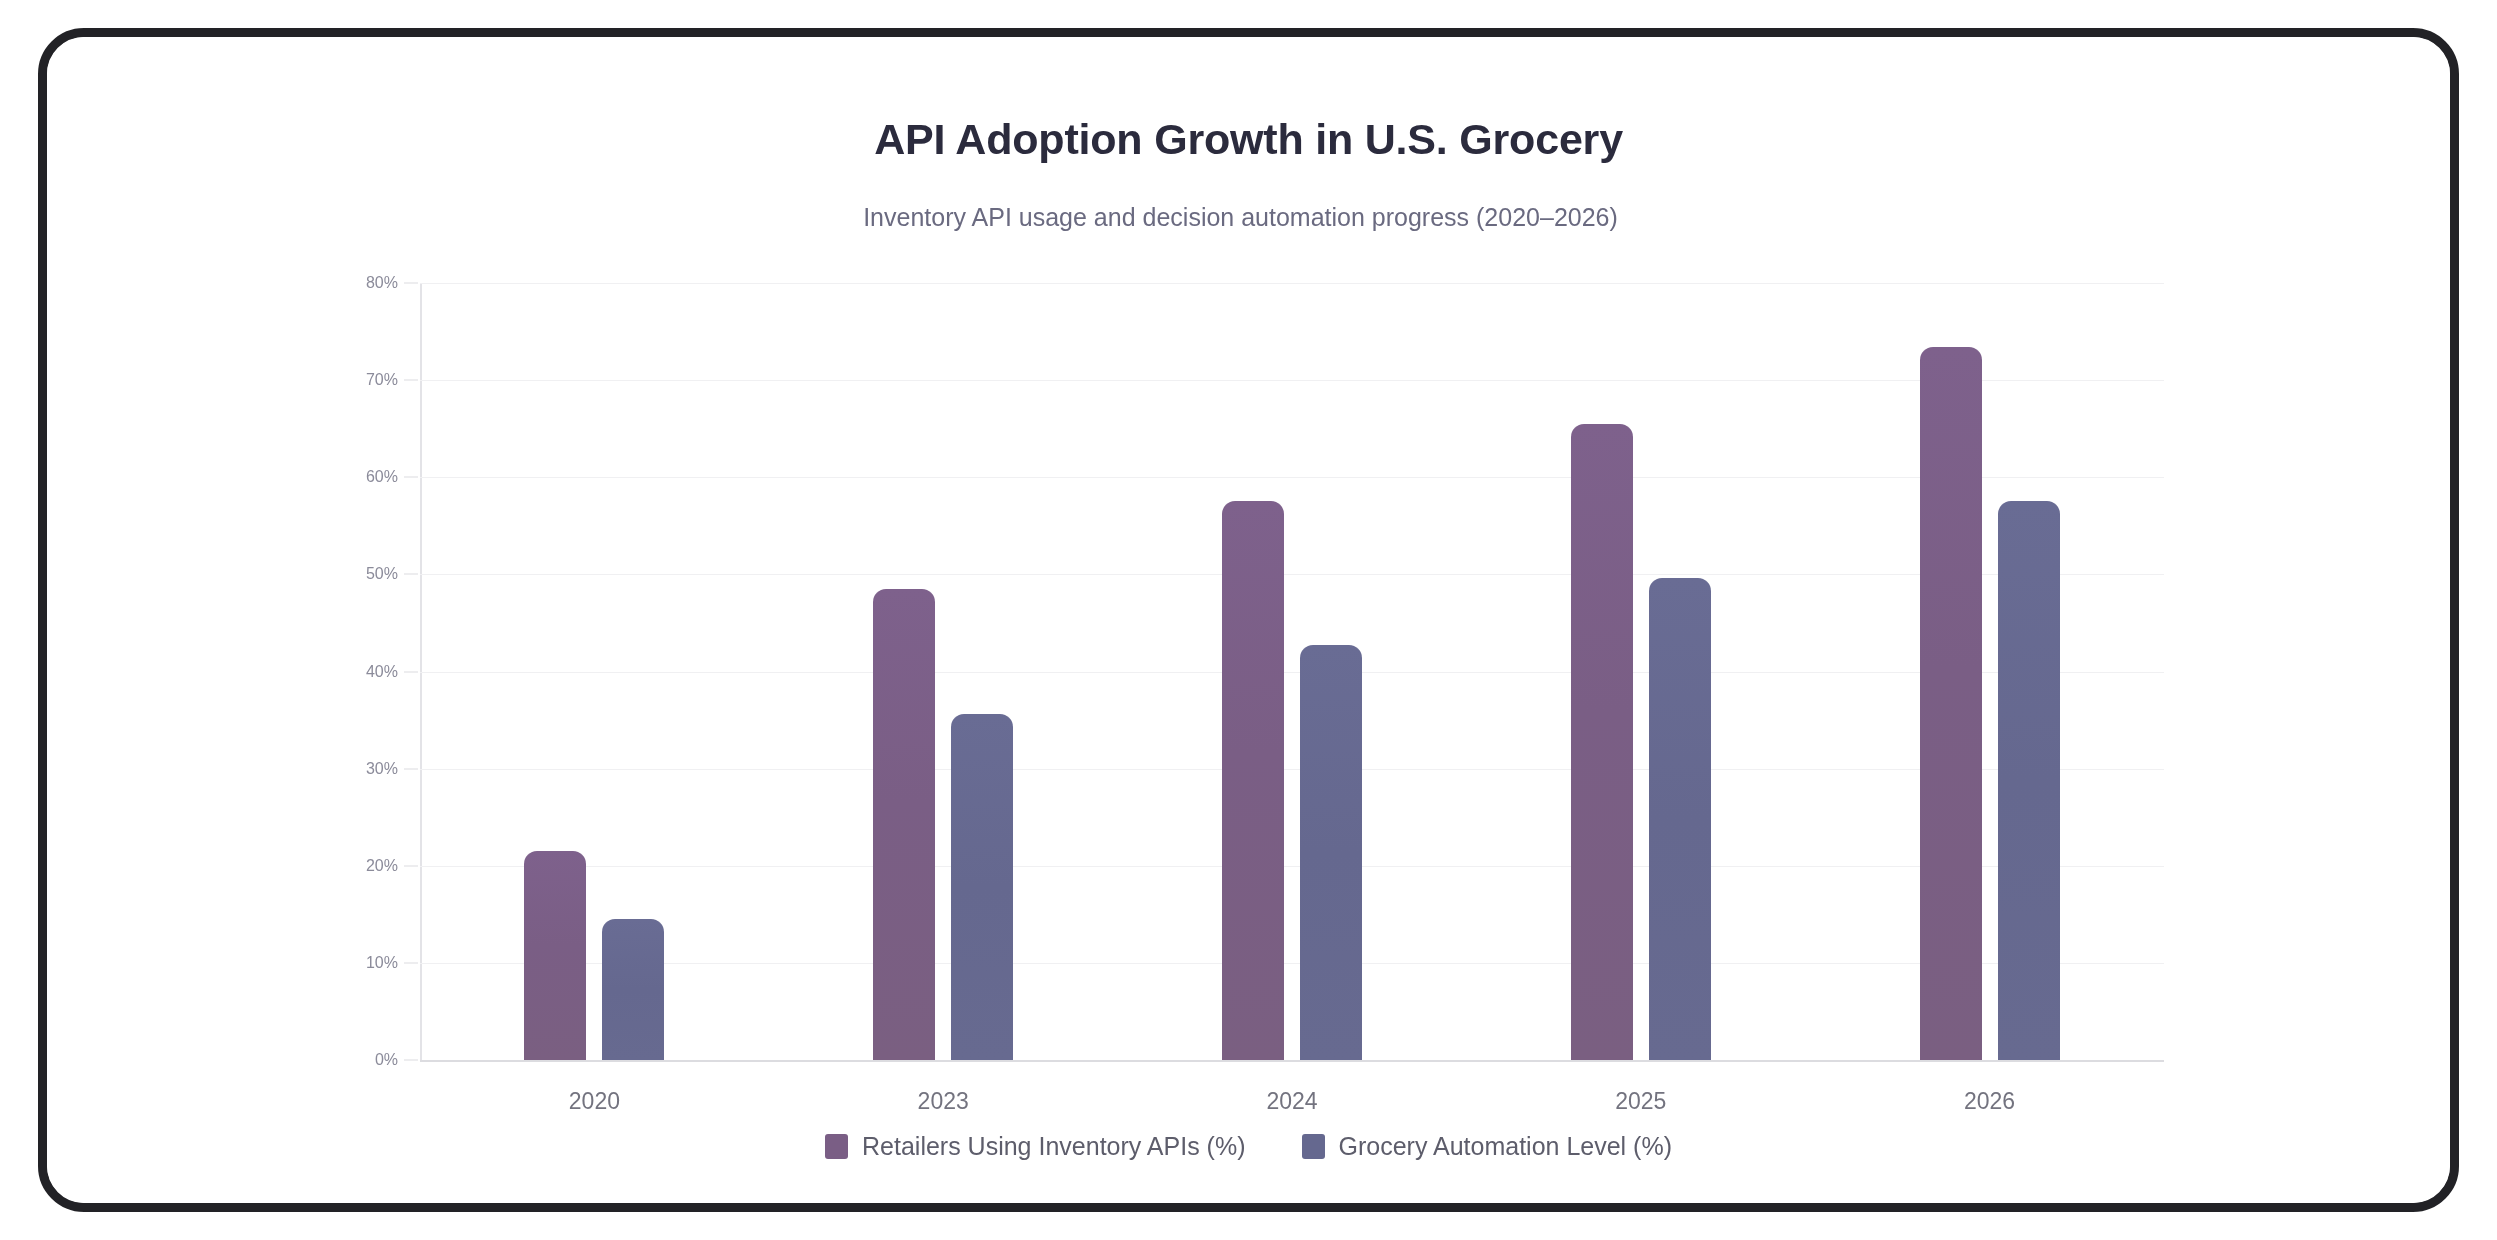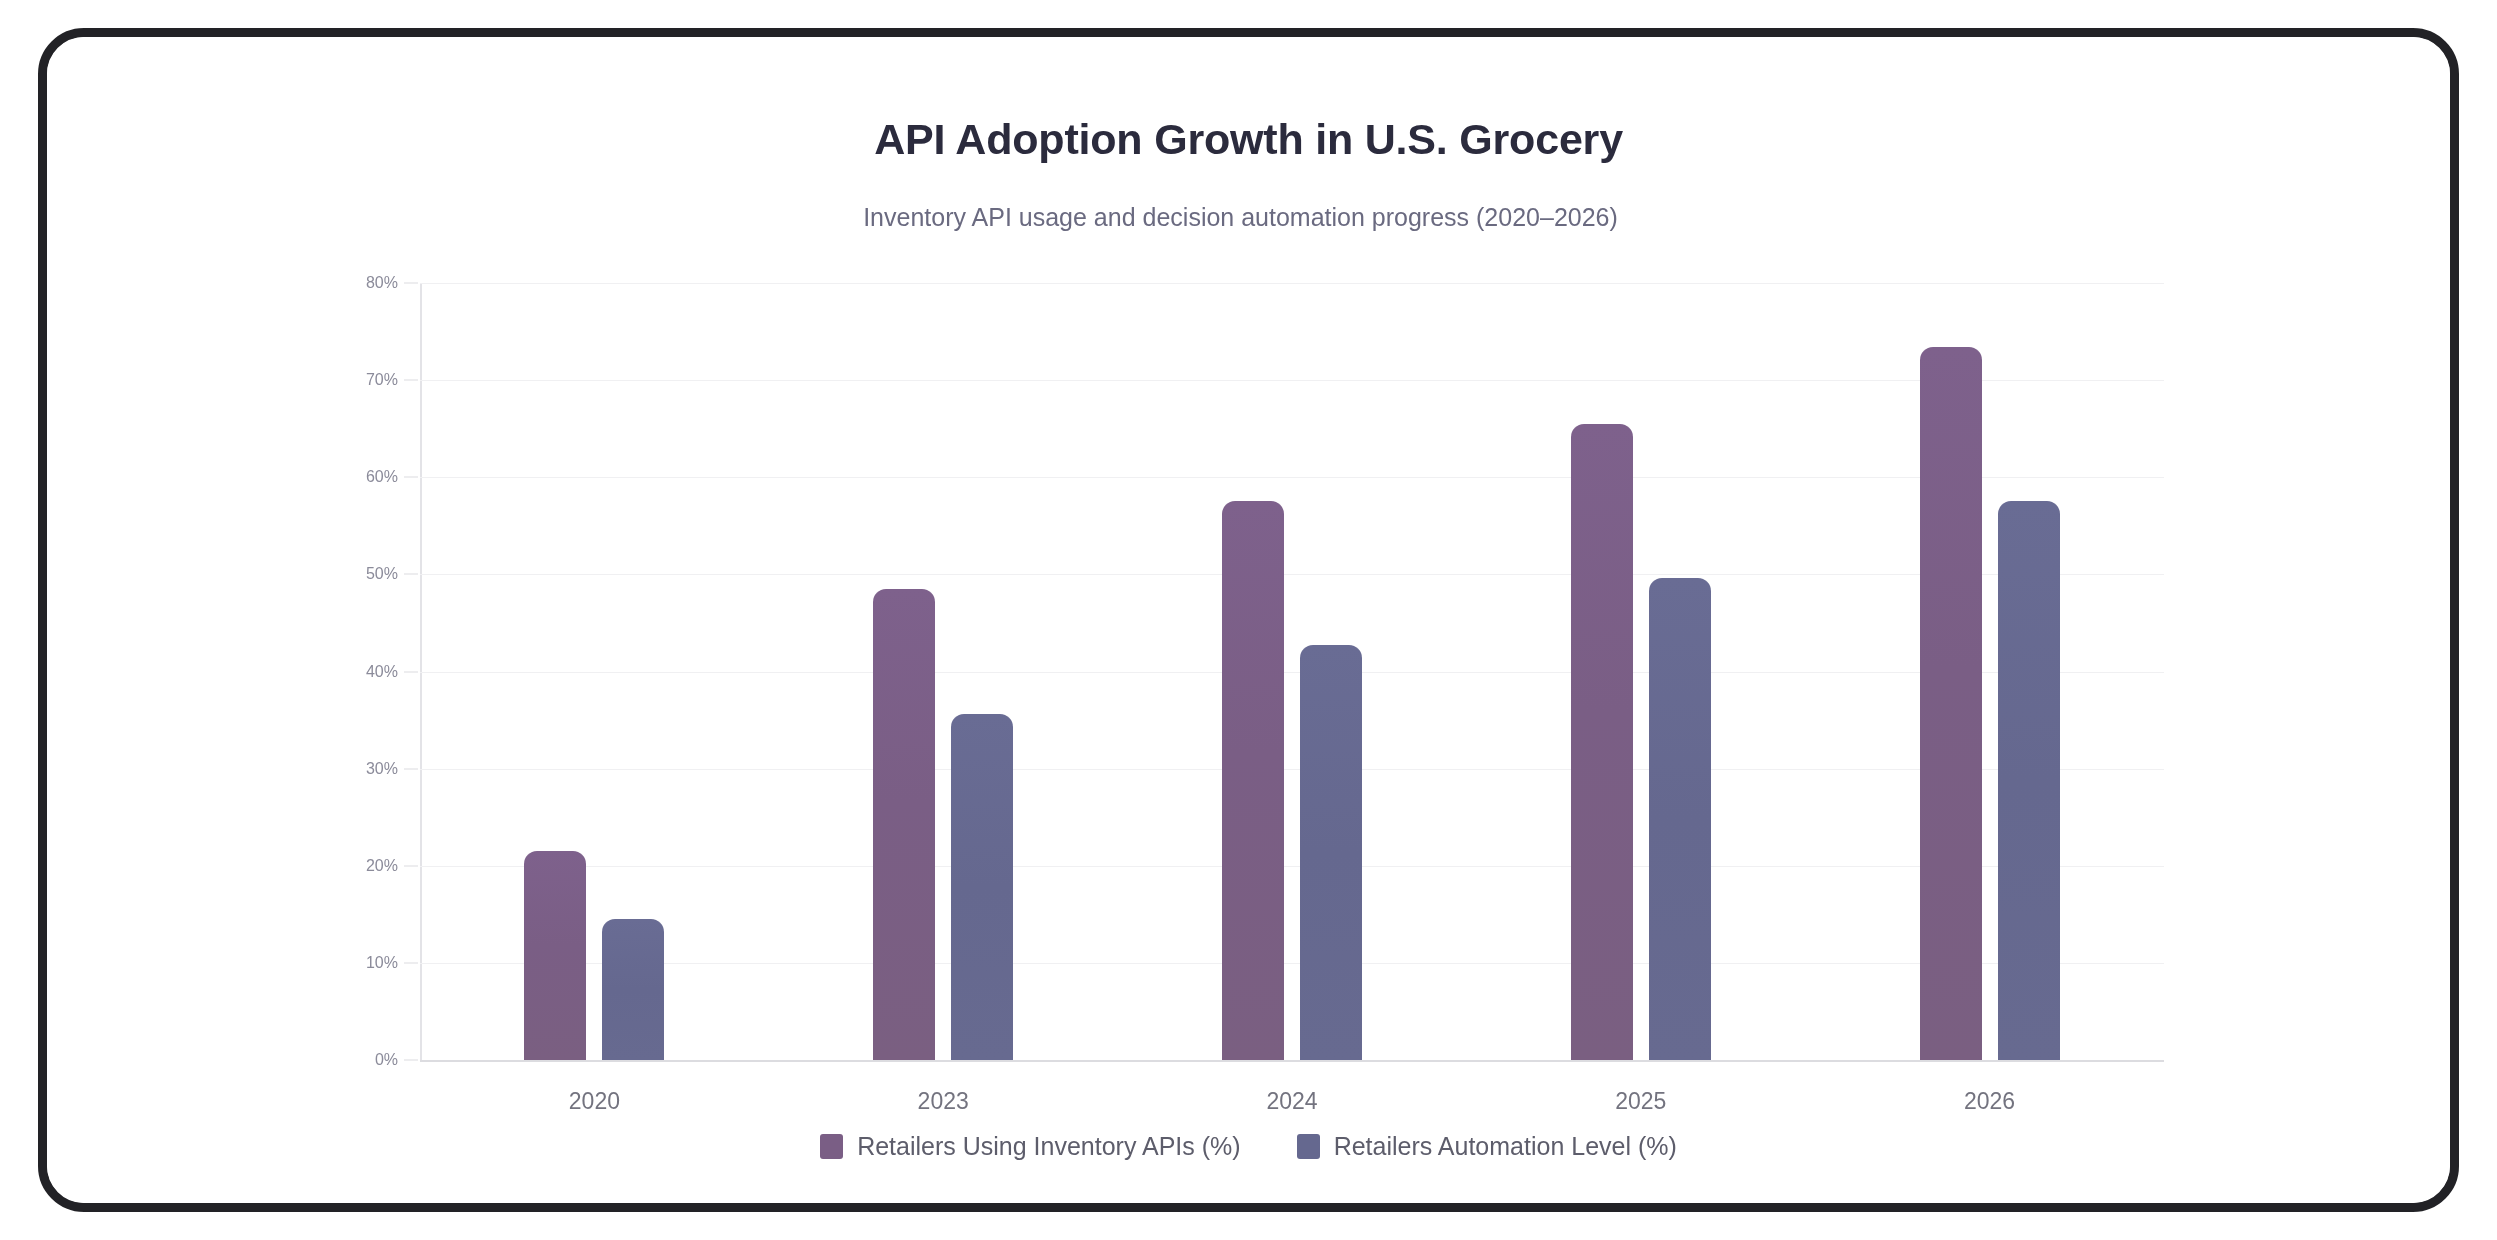--- a/index.html
+++ b/index.html
@@ -264,19 +264,19 @@
         </div>
       </div>
 
       <div id="legend">
           <div class="legend-item">
             <span class="legend-swatch" style="background: rgb(122, 94, 133);"></span>
             <span class="legend-label">Retailers Using Inventory APIs (%)</span>
           </div>
           <div class="legend-item">
             <span class="legend-swatch" style="background: rgb(101, 104, 143);"></span>
-            <span class="legend-label">Retailers Automation Level (%)</span>
+            <span class="legend-label">Grocery Automation Level (%)</span>
           </div>
         </div>
 
     </div>
   </div>
 </div>
 
 </body></html>

